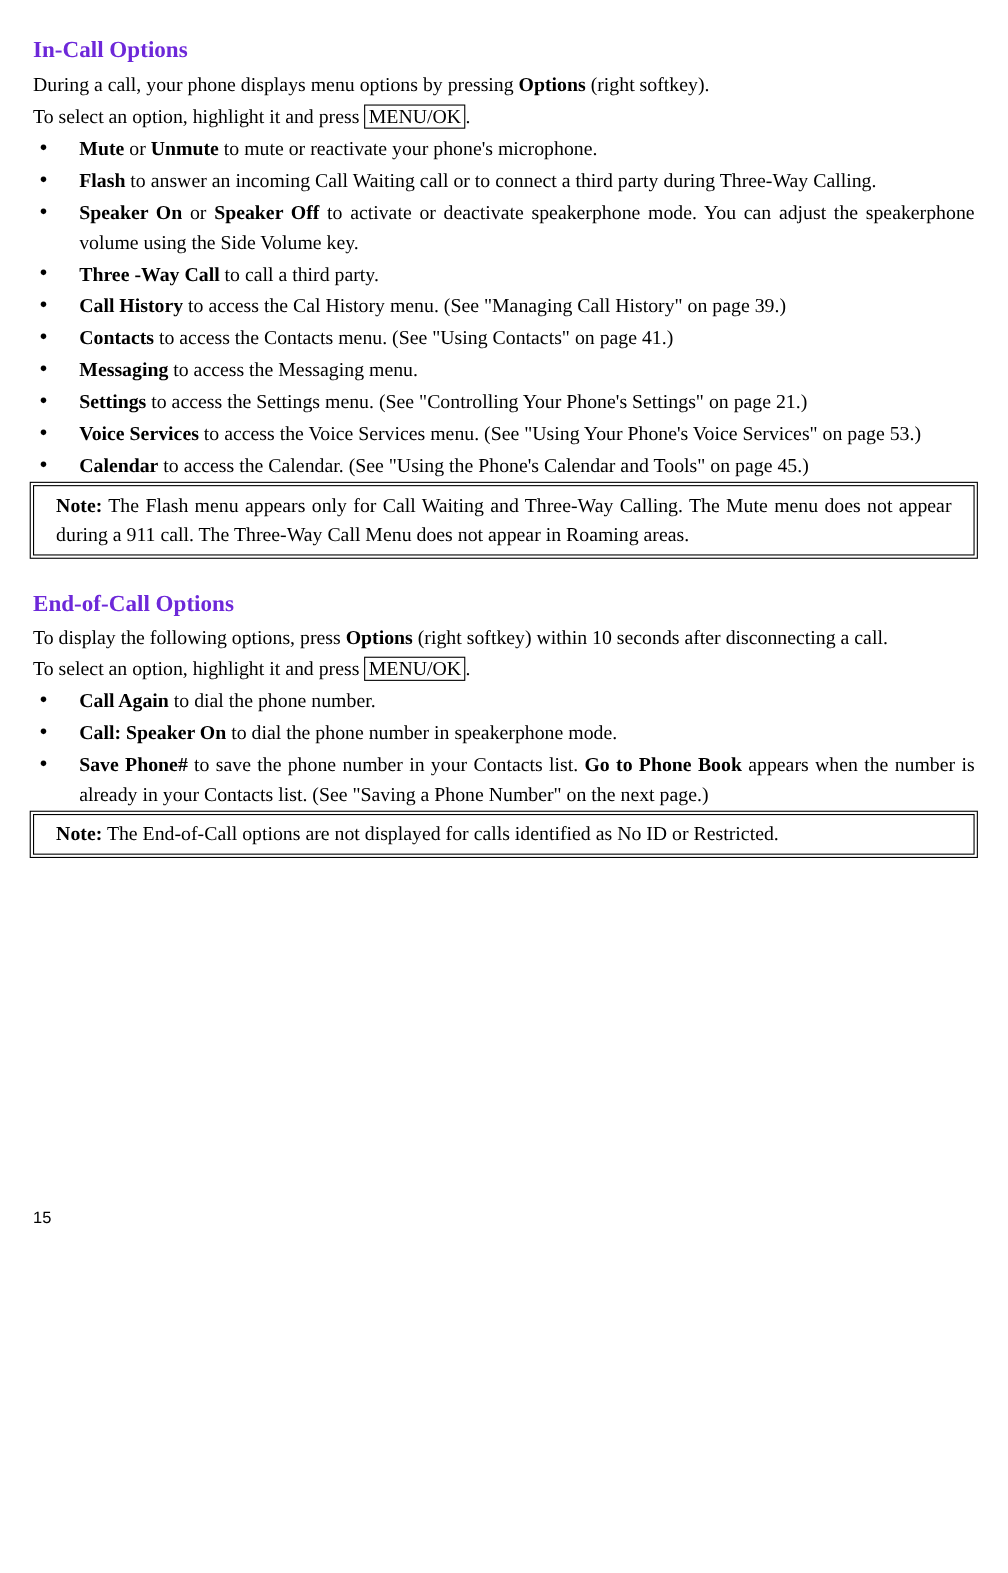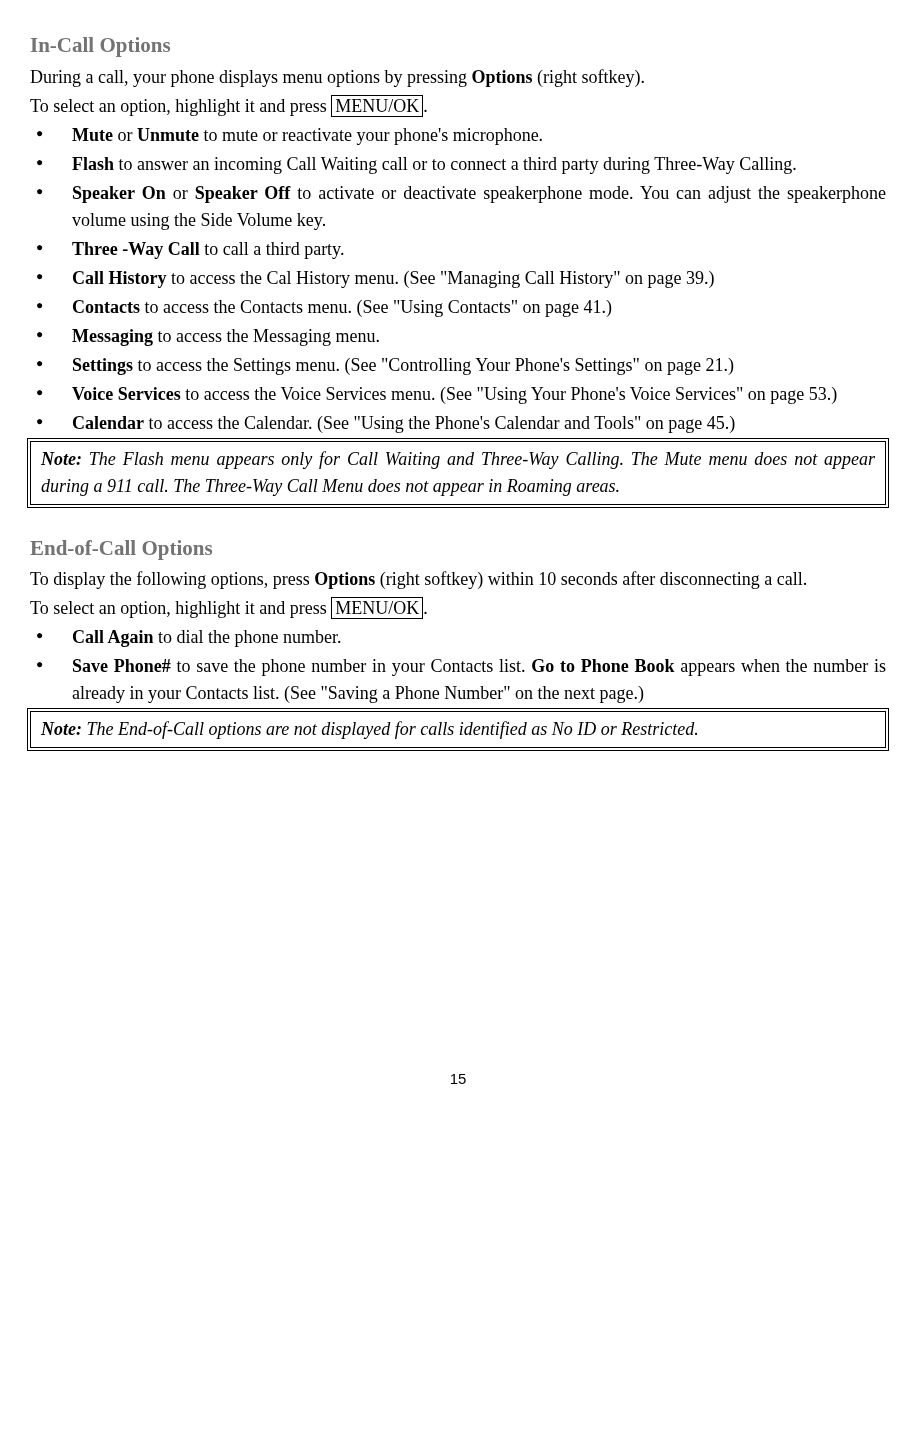--- a/index.html
+++ b/index.html
@@ -5,37 +5,36 @@
   body {
     font-family: 'Century Schoolbook', Georgia, serif;
     font-size: 18px;
     line-height: 1.5;
     margin: 0;
     padding: 30px 30px 20px 30px;
     width: 856px;
     color: #000;
   }
   .heading {
-    color: #737373;
+    color: #6d28d9;
     font-weight: bold;
     font-size: 21px;
     margin: 0 0 2px 0;
   }
   .para {
     margin: 0 0 2px 0;
     text-align: justify;
   }
   .boxed {
     border: 1.5px solid #000;
     outline: 1.5px solid #000;
     outline-offset: 2px;
-    padding: 4px 10px;
+    padding: 4px 20px;
     margin: 4px 0 6px 0;
     text-align: justify;
-    font-style: italic;
   }
   ul {
     list-style: none;
     margin: 0;
     padding: 0;
   }
   li {
     position: relative;
     padding-left: 42px;
     margin: 2px 0;
@@ -48,21 +47,20 @@
     top: 2px;
     font-size: 12px;
   }
   .b { font-weight: bold; }
   .menuok {
     border: 1px solid #000;
     padding: 0 3px;
   }
   .section-gap { height: 22px; }
   .pagenum {
-    text-align: center;
     font-family: Arial, sans-serif;
     font-size: 15px;
     margin-top: 320px;
   }
 </style>
 </head>
 <body>
 
 <div class="heading">In-Call Options</div>
 <p class="para">
@@ -94,20 +92,21 @@
 <div class="heading">End-of-Call Options</div>
 <p class="para">
   <span>To display the following options, press </span><span class="b">Options</span><span> (right softkey) within 10 seconds after disconnecting a call.</span>
 </p>
 <p class="para">
   <span>To select an option, highlight it and press </span><span class="menuok">MENU/OK</span><span>.</span>
 </p>
 
 <ul>
   <li><span class="b">Call Again</span><span> to dial the phone number.</span></li>
+  <li><span class="b">Call: Speaker On</span><span> to dial the phone number in speakerphone mode.</span></li>
   <li><span class="b">Save Phone#</span><span> to save the phone number in your Contacts list. </span><span class="b">Go to Phone Book</span><span> appears when the number is already in your Contacts list. (See "Saving a Phone Number" on the next page.)</span></li>
 </ul>
 
 <div class="boxed">
   <span class="b">Note:</span><span> The End-of-Call options are not displayed for calls identified as No ID or Restricted.</span>
 </div>
 
 <div class="pagenum">15</div>
 
 </body></html>

